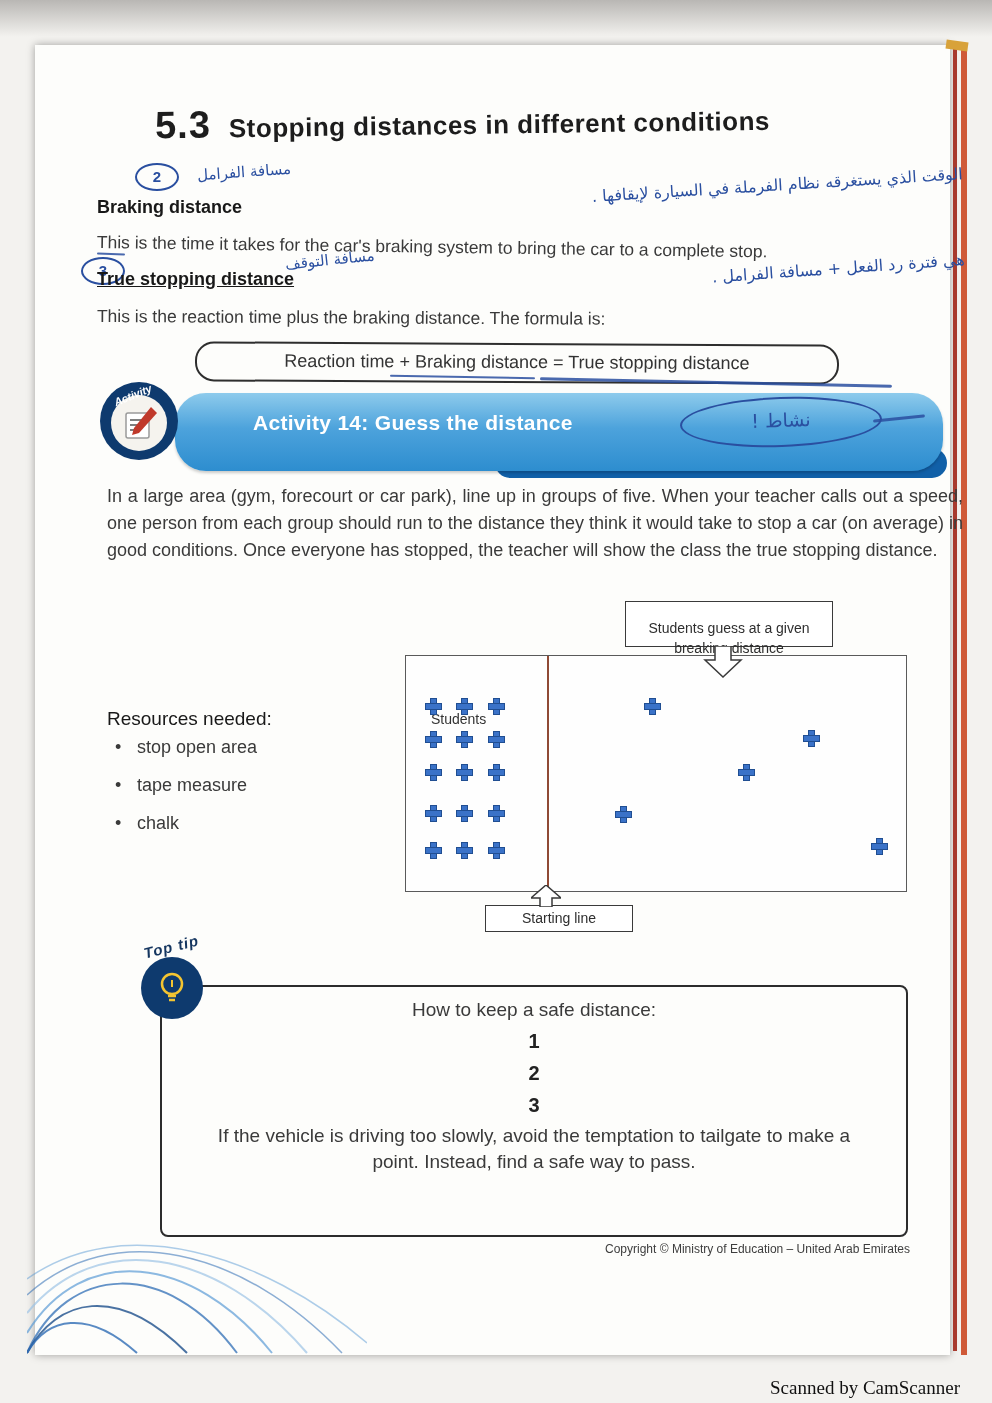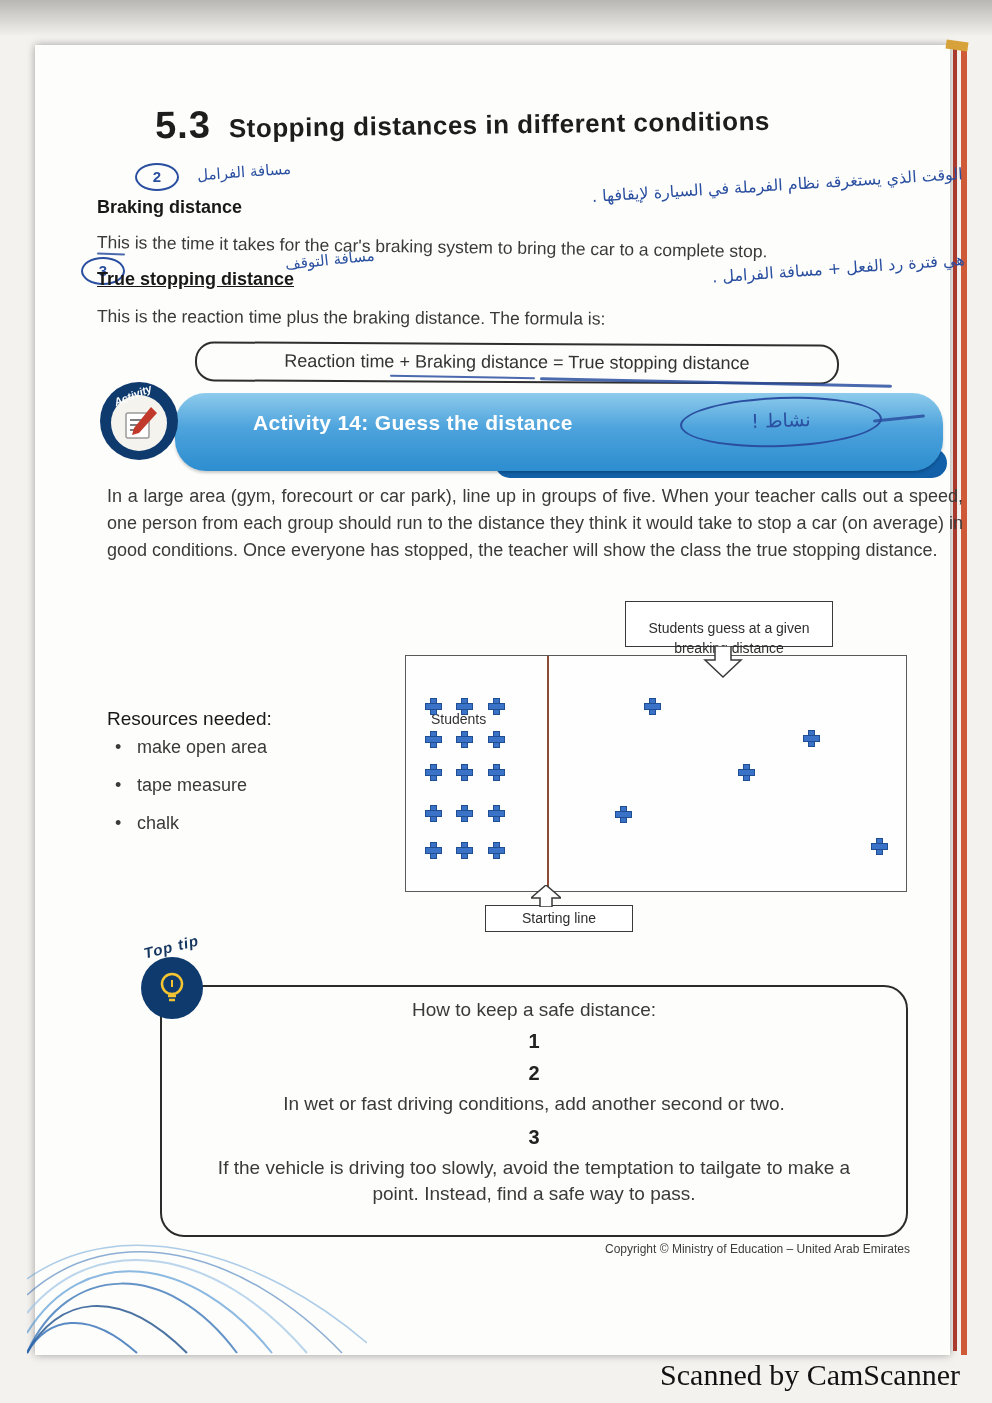--- a/index.html
+++ b/index.html
@@ -79,34 +79,34 @@
   
   .res-heading{left:72px;top:663px;font-size:19px;font-weight:normal;color:#181818;}
   .res-list{left:80px;top:692px;width:260px;list-style:none;margin:0;padding:0;}
   .res-list li{font-size:18px;color:#3a3a3a;margin-bottom:17px;padding-left:22px;position:relative;}
   .res-list li::before{content:"•";position:absolute;left:0;top:0;color:#3a3a3a;}
 
   
   .tip-circle{left:105px;top:911px;z-index:3;}
   .tip-badge{left:108px;top:893px;font-size:15px;font-weight:bold;font-style:italic;color:#14355f;transform:rotate(-14deg);z-index:4;letter-spacing:1px;}
   .tip-box{
-    left:125px;top:940px;width:748px;height:252px;border:2px solid #2c2c2c;border-radius:24px;
+    left:125px;top:940px;width:748px;height:252px;border:2px solid #2c2c2c;border-radius:8px;
     text-align:center;padding:10px 45px;box-sizing:border-box;background:#fdfdfb;
   }
   .tip-title{font-size:19px;color:#3a3a3a;margin-top:2px;}
   .tip-num{font-size:20px;font-weight:bold;color:#222;margin-top:9px;}
   .tip-text{font-size:19px;color:#3a3a3a;margin-top:6px;line-height:26px;}
 
   .copyright{left:420px;top:1197px;width:455px;text-align:right;font-size:12px;color:#3d3d3d;}
 
   .swirl{left:-8px;top:1158px;}
 
   .camscanner{
-    position:absolute;right:32px;bottom:11px;font-family:"Liberation Serif",serif;
-    font-size:30px;color:#111;margin-top:48px;
+    position:absolute;right:32px;bottom:4px;font-family:"Liberation Serif",serif;
+    font-size:19px;color:#111;margin-top:48px;
   }
 </style>
 </head>
 <body>
 
 <div class="top-shade"></div>
 
 <div class="page">
   <div class="edge-a"></div>
   <div class="edge-b"></div>
@@ -182,21 +182,21 @@
 
     <div class="plus" style="left:238px;top:42px;"></div>
     <div class="plus" style="left:397px;top:74px;"></div>
     <div class="plus" style="left:332px;top:108px;"></div>
     <div class="plus" style="left:209px;top:150px;"></div>
     <div class="plus" style="left:465px;top:182px;"></div>
   </div>
 
   <div class="abs res-heading">Resources needed:</div>
   <ul class="abs res-list">
-    <li>make open area</li>
+    <li>stop open area</li>
     <li>tape measure</li>
     <li>chalk</li>
   </ul>
 
   <svg class="abs arrow" style="left:496px;top:840px;" width="30" height="22" viewBox="0 0 30 22">
     <polygon points="15,0 30,13 21,13 21,22 9,22 9,13 0,13" fill="#ffffff" stroke="#3a3a3a" stroke-width="1.5"></polygon>
   </svg>
   <div class="abs callout startline-box">Starting line</div>
 
   <span class="abs tip-badge">Top tip</span>
@@ -206,21 +206,20 @@
       <circle cx="32" cy="28" r="10" fill="none" stroke="#f4c531" stroke-width="2.5"></circle>
       <line x1="28" y1="40" x2="36" y2="40" stroke="#f4c531" stroke-width="2.5"></line>
       <line x1="29" y1="44" x2="35" y2="44" stroke="#f4c531" stroke-width="2.5"></line>
       <line x1="32" y1="24" x2="32" y2="31" stroke="#f4c531" stroke-width="2"></line>
     </svg>
   </div>
   <div class="abs tip-box">
     <div class="tip-title">How to keep a safe distance:</div>
     <div class="tip-num">1</div>
     <div class="tip-num">2</div>
-    <div class="tip-text">In wet or fast driving conditions, add another second or two.</div>
     <div class="tip-num">3</div>
     <div class="tip-text">If the vehicle is driving too slowly, avoid the temptation to tailgate to make a point. Instead, find a safe way to pass.</div>
   </div>
 
   <div class="abs copyright">Copyright © Ministry of Education – United Arab Emirates</div>
 
   <svg class="abs swirl" width="340" height="152" viewBox="0 0 340 152">
     <path d="M0,150 C40,60 140,55 210,150" fill="none" stroke="#2f6db5" stroke-width="2" opacity="0.75"></path>
     <path d="M0,130 C55,40 165,50 245,150" fill="none" stroke="#5b9bd5" stroke-width="2" opacity="0.7"></path>
     <path d="M0,110 C70,25 190,45 280,150" fill="none" stroke="#9cc3e5" stroke-width="2" opacity="0.7"></path>

